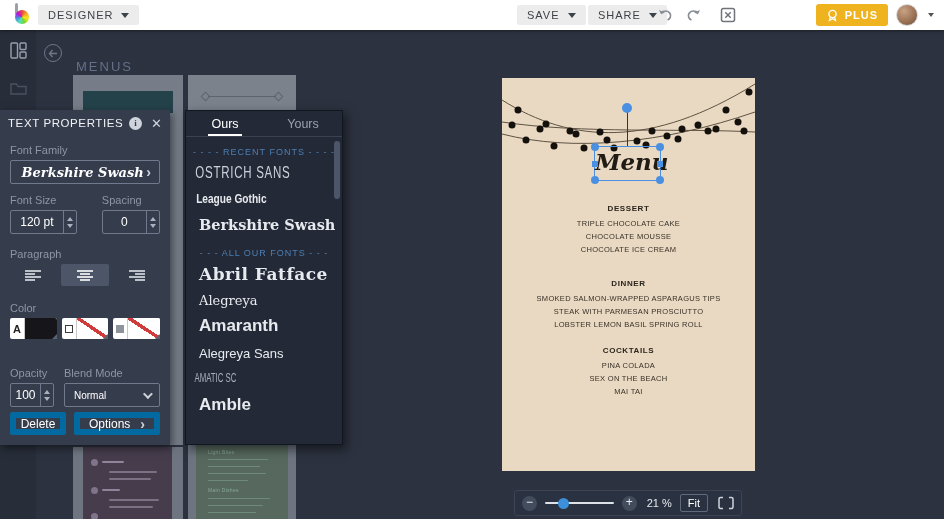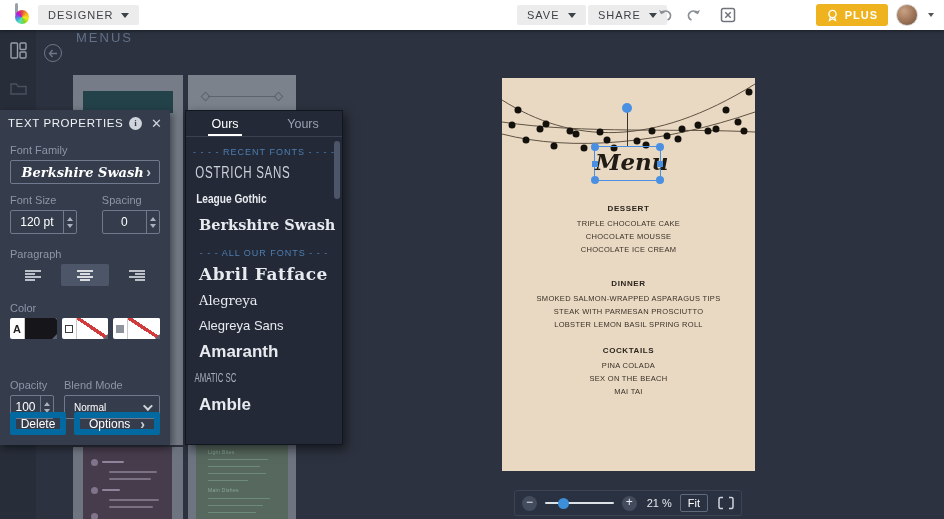--- a/index.html
+++ b/index.html
@@ -25,21 +25,21 @@
     background:radial-gradient(circle at 35% 30%, #c9a183 0%, #9c7356 55%, #6e4f3a 100%); border:1px solid #d7d7d7; cursor:pointer; }
   .av-caret { position:absolute; right:10px; top:13px; width:0; height:0; border-left:3.5px solid transparent;
     border-right:3.5px solid transparent; border-top:4.5px solid #555; cursor:pointer; }
 
   
   .left-rail { position:absolute; left:0; top:30px; width:36px; height:489px; background:#272d39; z-index:2; }
   .rail-icon { position:absolute; left:10px; }
   .panel-header { position:absolute; left:36px; top:30px; width:274px; height:45px; z-index:2; }
   .back-circle { position:absolute; left:8px; top:14px; width:18px; height:18px; border:1.5px solid #6e7787; border-radius:50%;
     color:#6e7787; display:flex; align-items:center; justify-content:center; cursor:pointer; }
-  .menus-title { position:absolute; left:40px; top:0; color:#637087; font-size:13px; letter-spacing:2px; }
+  .menus-title { position:absolute; left:40px; top:29px; color:#637087; font-size:13px; letter-spacing:2px; }
 
   .thumb { position:absolute; z-index:1; }
   .t-left-top { left:73px; top:75px; width:110px; height:370px; background:#767d88; }
   .t-left-top .band { position:absolute; left:10px; top:16px; width:90px; height:22px; background:#24424a; }
   .t-right-top { left:188px; top:75px; width:108px; height:370px; background:#7b828c; }
   .diamond { position:absolute; top:18px; width:7px; height:7px; border:1px solid #5d646e; transform:rotate(45deg); }
   .t-right-top .dline { position:absolute; left:20px; right:20px; top:21px; height:1px; background:#5d646e; }
   .t-left-bot { left:73px; top:447px; width:110px; height:72px; background:#6e7581; }
   .t-left-bot .inner { position:absolute; left:10px; top:0; width:89px; height:72px; background:#463c4c; }
   .t-right-bot { left:188px; top:443px; width:108px; height:76px; background:#6e7581; }
@@ -343,21 +343,21 @@
       <div class="swatch-group">
         <span class="sw-icon">
             <span class="sq-filled"></span>
           </span>
         <span class="sw-fill sw-none">
             <span class="sw-corner"></span>
           </span>
       </div>
     </div>
 
-    <div class="row3" style="margin-top:32px;">
+    <div class="row3" style="margin-top:20px;">
       <div class="op-col">
         <div class="tp-label" style="margin-left:0;">Opacity</div>
         <div class="num-field">
           <span class="num-val">100</span>
           <span class="stepper">
               <span class="st-up"></span>
               <span class="st-dn"></span>
             </span>
         </div>
       </div>
@@ -391,22 +391,22 @@
           <span>Yours</span>
         </div>
     </div>
     <div class="dd-sec">- - - - RECENT FONTS - - - -</div>
     <div class="fi fi-ostrich">Ostrich Sans</div>
     <div class="fi fi-league">League Gothic</div>
     <div class="fi fi-berkshire">Berkshire Swash</div>
     <div class="dd-sec">- - - ALL OUR FONTS - - -</div>
     <div class="fi fi-abril">Abril Fatface</div>
     <div class="fi fi-alegreya">Alegreya</div>
+    <div class="fi fi-amaranth">Amaranth</div>
     <div class="fi fi-alegreyasans">Alegreya Sans</div>
-    <div class="fi fi-amaranth">Amaranth</div>
     <div class="fi fi-amatic">Amatic SC</div>
     <div class="fi fi-amble">Amble</div>
     <div class="dd-scroll"></div>
   </div>
 
   <div class="canvas">
     <svg class="lights" width="253" height="80" viewBox="0 0 253 80">
       <g fill="none" stroke="#5f5344" stroke-width="1">
         <path d="M0,22 C70,66 150,70 253,6"></path>
         <path d="M0,44 C80,56 180,50 253,54"></path>

